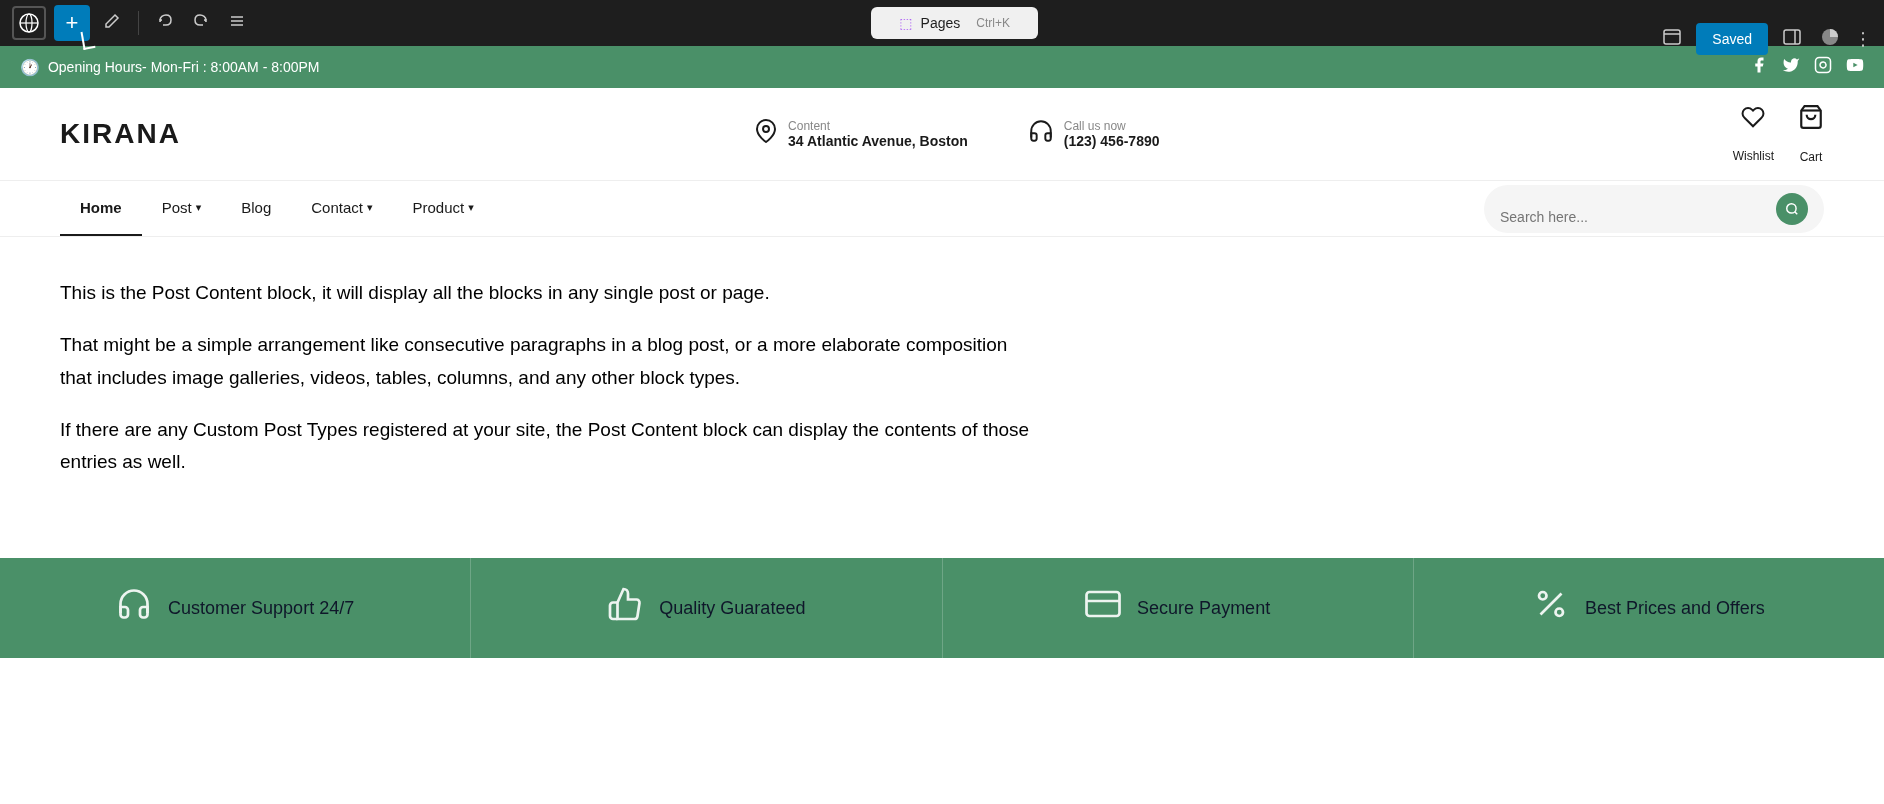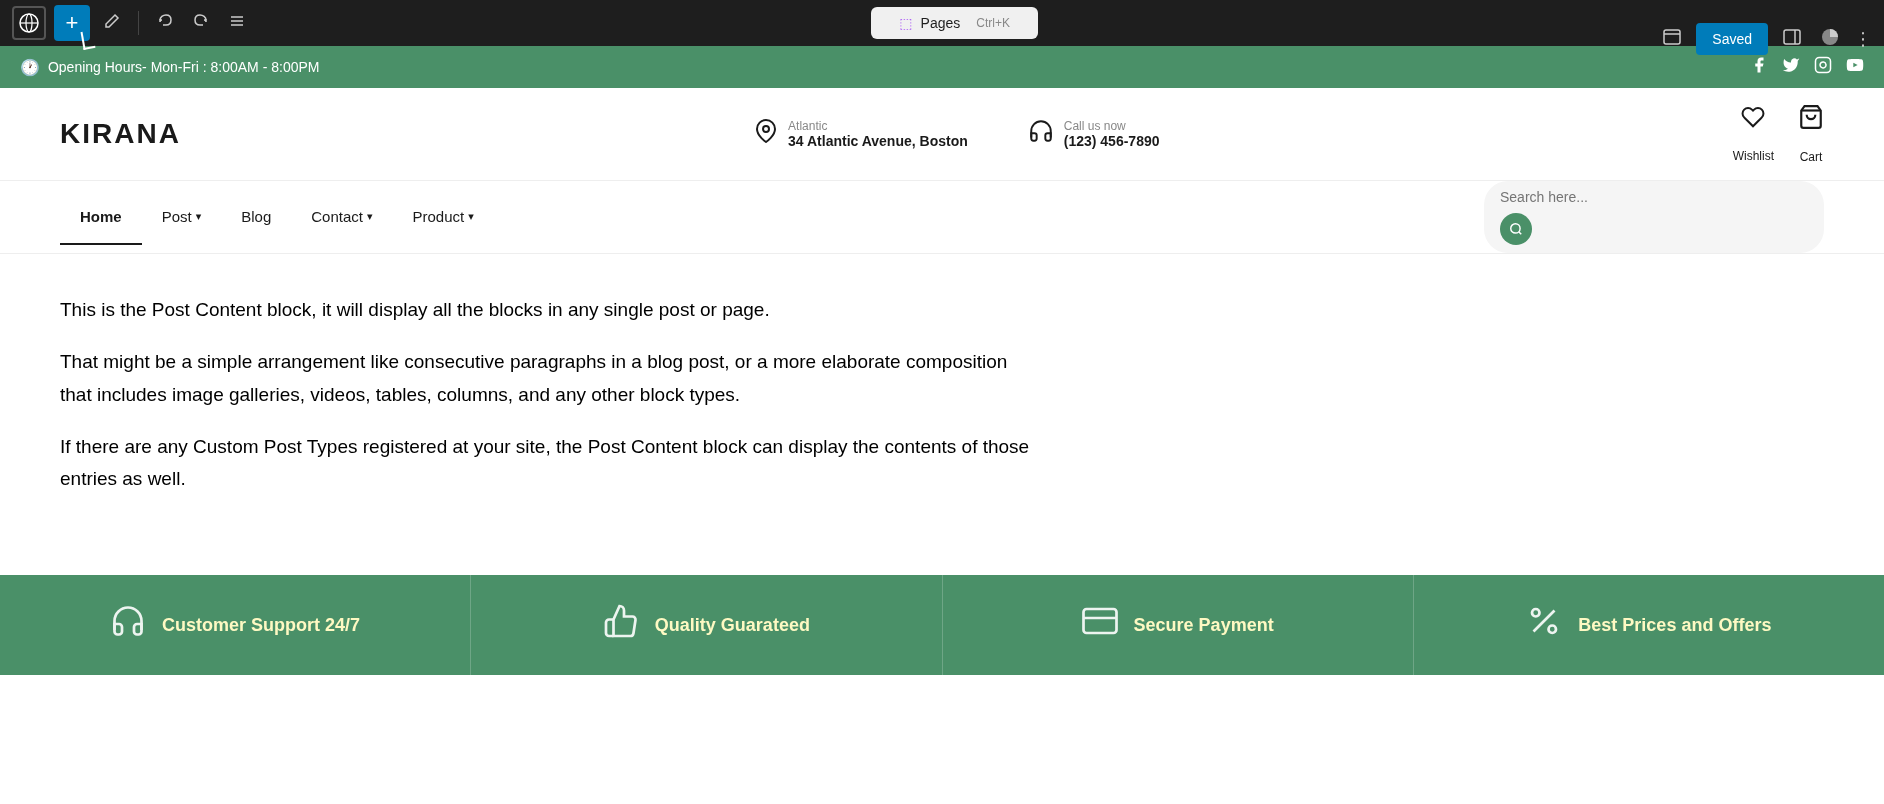--- a/index.html
+++ b/index.html
@@ -188,27 +188,26 @@
       cursor: pointer;
       text-decoration: none;
       display: flex; align-items: center; gap: 4px;
       border-bottom: 2px solid transparent;
     }
     .nav-item.active { border-bottom-color: #1a1a1a; font-weight: 700; justify-content: center; }
     .nav-item .chevron { font-size: 11px; }
     .nav-search {
       margin-left: auto;
       display: flex;
-      align-items: flex-start;
+      align-items: flex-end;
       background: #f5f5f5;
       border-radius: 24px;
       padding: 8px 16px;
       gap: 8px;
       min-width: 340px;
-      flex-direction: column;
     }
     .nav-search input {
       background: transparent;
       border: none;
       outline: none;
       font-size: 14px;
       color: #888;
       flex: 1;
     }
     .search-btn {
@@ -252,22 +251,22 @@
       border-right: 1px solid rgba(255,255,255,0.2);
     }
     .footer-item:last-child { border-right: none; text-align: center; }
     .footer-icon {
       font-size: 32px;
       color: #fff;
       opacity: 0.9;
     }
     .footer-label {
       font-size: 18px;
-      font-weight: 700;
-      color: #fef9c3;
+      font-weight: 400;
+      color: #0f172a;
     }
   </style>
 </head>
 <body>
 
 <div class="wp-admin-bar">
   <div class="wp-logo">
     <svg width="20" height="20" viewBox="0 0 20 20" fill="white">
       <circle cx="10" cy="10" r="9" fill="none" stroke="white" stroke-width="1.5"></circle>
       <ellipse cx="10" cy="10" rx="3" ry="9" fill="none" stroke="white" stroke-width="1.2"></ellipse>
@@ -370,21 +369,21 @@
   <div class="site-logo">KIRANA</div>
   <div class="header-center">
     <div class="header-info">
       <span class="header-info-icon">
         <svg width="24" height="24" viewBox="0 0 24 24" fill="none" stroke="#1a1a1a" stroke-width="2">
             <path d="M21 10c0 7-9 13-9 13s-9-6-9-13a9 9 0 0 1 18 0z"></path>
             <circle cx="12" cy="10" r="3"></circle>
           </svg>
       </span>
       <div class="header-info-text">
-        <span class="header-info-label">Atlantic</span>
+        <span class="header-info-label">Content</span>
         <span class="header-info-value">34 Atlantic Avenue, Boston</span>
       </div>
     </div>
     <div class="header-info">
       <span class="header-info-icon">
         <svg width="26" height="26" viewBox="0 0 24 24" fill="none" stroke="#1a1a1a" stroke-width="1.8">
           <path d="M3 18v-6a9 9 0 0 1 18 0v6"></path>
           <path d="M21 19a2 2 0 0 1-2 2h-1a2 2 0 0 1-2-2v-3a2 2 0 0 1 2-2h3zM3 19a2 2 0 0 0 2 2h1a2 2 0 0 0 2-2v-3a2 2 0 0 0-2-2H3z"></path>
         </svg>
       </span>

